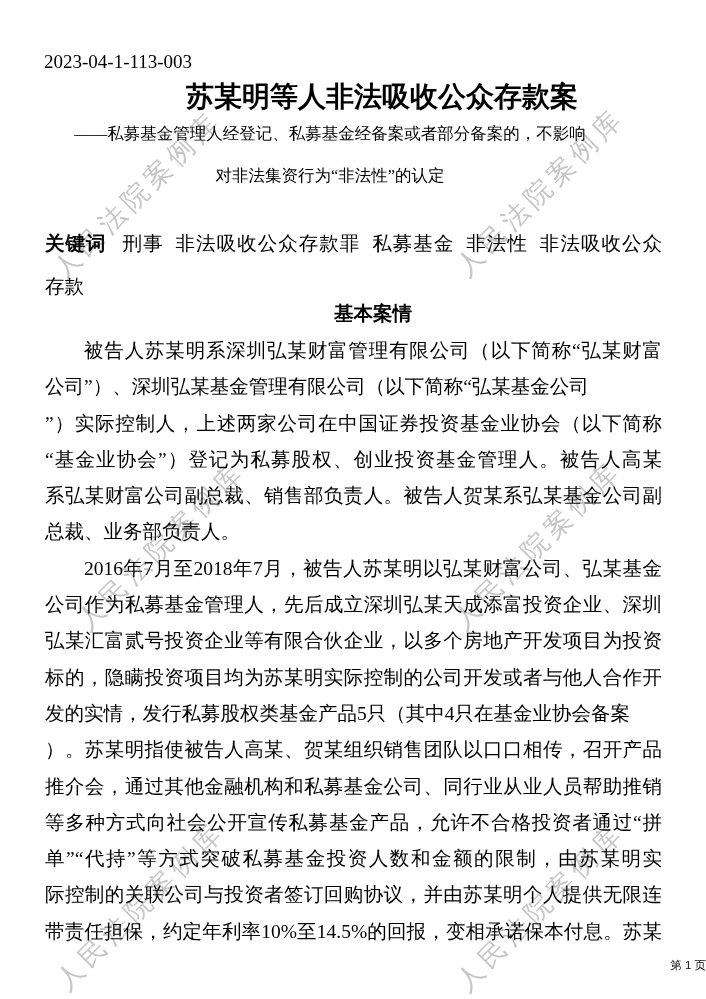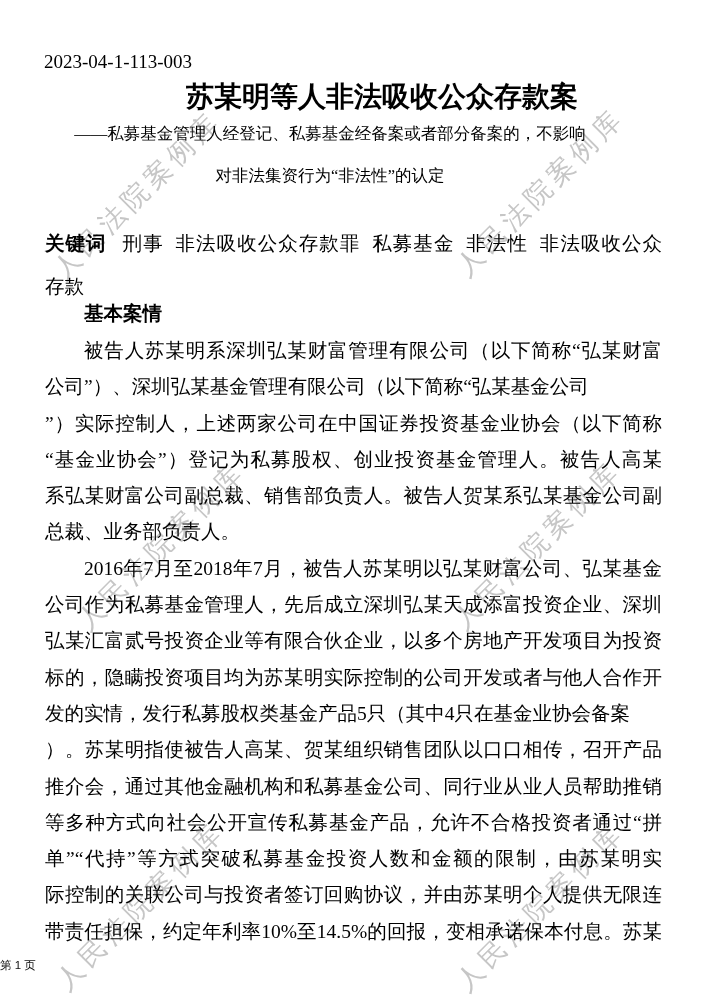--- a/index.html
+++ b/index.html
@@ -46,31 +46,32 @@
   .kw-line1 { text-align:justify; text-align-last:justify; word-spacing:6px; }
   .kw-label {
     font-family:"Liberation Sans","DejaVu Sans",sans-serif;
     font-weight:bold; margin-right:16px; word-spacing:0;
   }
   .section-heading {
     position:absolute; left:45px; top:300px; width:617px; margin:0;
     text-indent:2em;
     font-size:19.5px; line-height:26px; font-weight:bold;
     font-family:"Liberation Sans","DejaVu Sans",sans-serif;
+    text-align:center;
   }
   .body-text {
     position:absolute; left:45px; top:333px; width:617px;
     font-size:19.5px; line-height:36.3px;
   }
   .body-text .line { text-align:justify; text-align-last:justify; }
   .body-text .line.first { text-indent:2em; }
   .body-text .line.nj { text-align-last:left; }
   .footer {
     position:absolute; left:0; top:958px; width:706px;
-    text-align:left;
+    text-align:right;
     font-size:11.5px;
     font-family:"Liberation Sans","DejaVu Sans",sans-serif;
     color:#111111;
   }
 </style>
 </head>
 <body>
 
 <div class="page">
   <div class="wm-layer" id="wm-layer">

